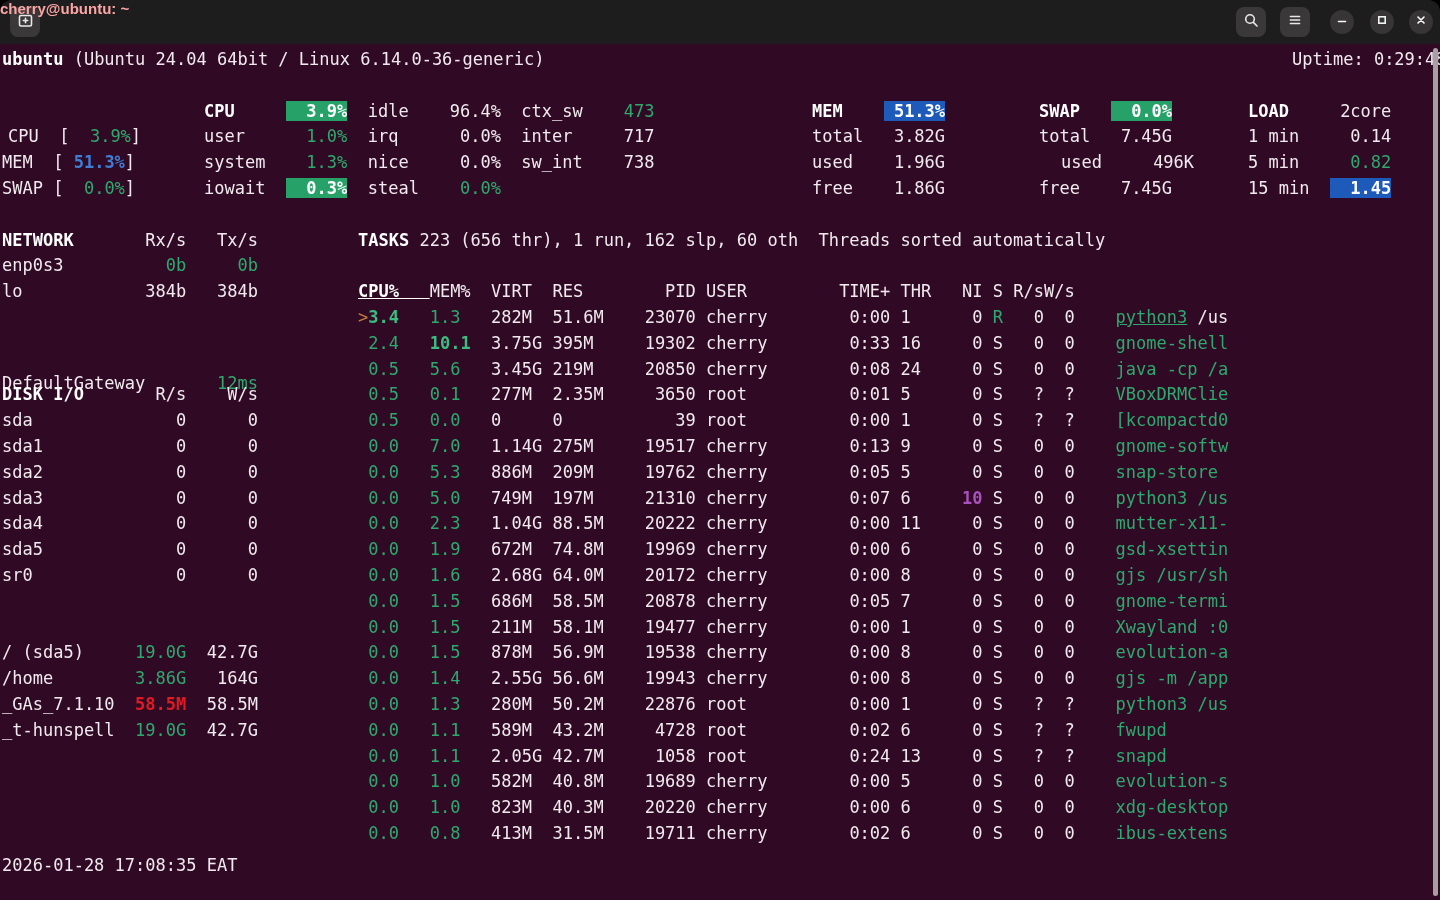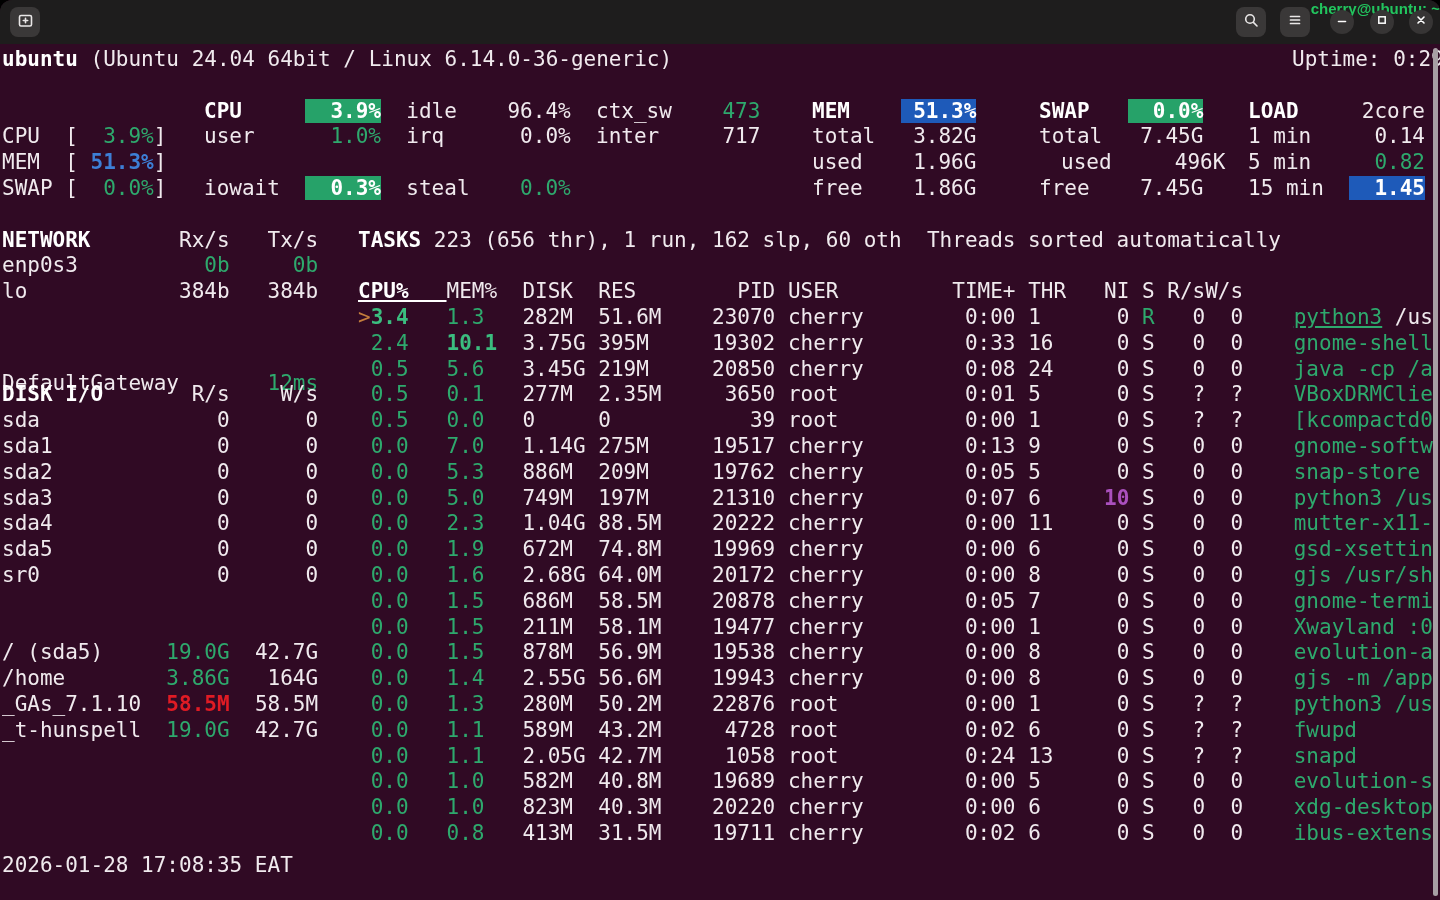--- a/index.html
+++ b/index.html
@@ -1,26 +1,26 @@
 <!DOCTYPE html>
 <html><head>
 <meta charset="utf-8">
 <style>
   html,body{margin:0;padding:0;background:#000;width:1440px;height:900px;overflow:hidden}
   #window{position:absolute;left:0;top:0;width:1440px;height:900px;background:#300a24;border-radius:12px 12px 0 0;overflow:hidden}
   
   #titlebar{position:absolute;left:0;top:0;width:1440px;height:44px;background:#1e1d1d}
-  .tb-title{position:absolute;left:0;right:0;top:0;height:44px;line-height:44px;text-align:right;
-    color:#22c55e;font:bold 15px "Liberation Sans",sans-serif}
+  .tb-title{position:absolute;left:0;right:0;top:0;height:44px;line-height:44px;text-align:left;
+    color:#fca5a5;font:bold 15px "Liberation Sans",sans-serif}
   .tb-btn{position:absolute;display:flex;align-items:center;justify-content:center;cursor:default}
   .sq{width:30px;height:30px;border-radius:8px;background:#3a3838}
   .ci{width:24px;height:24px;border-radius:50%;background:#373535}
   
   #screen{position:absolute;left:0;top:44px;width:1440px;height:832px;
-    font-family:"DejaVu Sans Mono","Liberation Mono",monospace;font-size:21px;color:#f0eaee}
+    font-family:"DejaVu Sans Mono","Liberation Mono",monospace;font-size:17px;color:#f0eaee}
   .ln{position:absolute;white-space:pre;height:26px;line-height:26px}
   .b{font-weight:bold;color:#ffffff}
   .g{color:#2ea96d}
   .gb{color:#3bbd7f;font-weight:bold}
   .bb{color:#3d7fd6;font-weight:bold}
   .rb{color:#e01b24;font-weight:bold}
   .pb{color:#aa50be;font-weight:bold}
   .ob{color:#c37d3c}
   .ul{text-decoration:underline}
   .boxg{background:#26a269;color:#ffffff;font-weight:bold}
@@ -76,25 +76,26 @@
         <svg width="14" height="14" viewBox="0 0 14 14">
             <path d="M4 4l6 6M10 4l-6 6" stroke="#ffffff" stroke-width="1.6" stroke-linecap="round"></path>
           </svg>
       </span>
     </div>
   </div>
 
   <div id="screen">
       <div class="ln" style="left: 2px; top: 2px;"><span class="b">ubuntu</span><span> (Ubuntu 24.04 64bit / Linux 6.14.0-36-generic)</span></div>
       <div class="ln" style="left: 1292px; top: 2px;"><span>Uptime: </span><span>0:29:48</span></div>
-      <div class="ln" style="left: 2px; top: 79px;"><span>CPU  </span><span>[</span><span class="g">  3.9%</span><span>]</span></div>
+      <div class="ln" style="left: 8px; top: 79px;"><span>CPU  </span><span>[</span><span class="g">  3.9%</span><span>]</span></div>
       <div class="ln" style="left: 2px; top: 105px;"><span>MEM  </span><span>[</span><span class="bb"> 51.3%</span><span>]</span></div>
       <div class="ln" style="left: 2px; top: 131px;"><span>SWAP </span><span>[</span><span class="g">  0.0%</span><span>]</span></div>
       <div class="ln" style="left: 204px; top: 54px;"><span class="b">CPU     </span><span class="boxg">  3.9%</span><span>  </span><span>idle   </span><span> 96.4%</span><span>  </span><span>ctx_sw </span><span class="g">   473</span></div>
       <div class="ln" style="left: 204px; top: 79px;"><span>user    </span><span class="g">  1.0%</span><span>  </span><span>irq    </span><span>  0.0%</span><span>  </span><span>inter  </span><span>   717</span></div>
+      <div class="ln" style="left: 204px; top: 105px;"><span>system  </span><span class="g">  1.3%</span><span>  </span><span>nice   </span><span>  0.0%</span><span>  </span><span>sw_int </span><span>   738</span></div>
       <div class="ln" style="left: 204px; top: 131px;"><span>iowait  </span><span class="boxg">  0.3%</span><span>  </span><span>steal  </span><span class="g">  0.0%</span></div>
       <div class="ln" style="left: 812px; top: 54px;"><span class="b">MEM    </span><span class="boxb"> 51.3%</span></div>
       <div class="ln" style="left: 812px; top: 79px;"><span>total  </span><span> 3.82G</span></div>
       <div class="ln" style="left: 812px; top: 105px;"><span>used   </span><span> 1.96G</span></div>
       <div class="ln" style="left: 812px; top: 131px;"><span>free   </span><span> 1.86G</span></div>
       <div class="ln" style="left: 1039px; top: 54px;"><span class="b">SWAP   </span><span class="boxg">  0.0%</span></div>
       <div class="ln" style="left: 1039px; top: 79px;"><span>total  </span><span> 7.45G</span></div>
       <div class="ln" style="left: 1061px; top: 105px;"><span>used   </span><span>  496K</span></div>
       <div class="ln" style="left: 1039px; top: 131px;"><span>free   </span><span> 7.45G</span></div>
       <div class="ln" style="left: 1248px; top: 54px; text-align: center;"><span class="b">LOAD    </span><span> 2core</span></div>
@@ -111,21 +112,21 @@
       <div class="ln" style="left: 2px; top: 415px;"><span>sda2       </span><span>      0</span><span>      0</span></div>
       <div class="ln" style="left: 2px; top: 441px;"><span>sda3       </span><span>      0</span><span>      0</span></div>
       <div class="ln" style="left: 2px; top: 466px;"><span>sda4       </span><span>      0</span><span>      0</span></div>
       <div class="ln" style="left: 2px; top: 492px;"><span>sda5       </span><span>      0</span><span>      0</span></div>
       <div class="ln" style="left: 2px; top: 518px;"><span>sr0        </span><span>      0</span><span>      0</span></div>
       <div class="ln" style="left: 2px; top: 595px;"><span>/ (sda5)   </span><span class="g">  19.0G</span><span>  42.7G</span></div>
       <div class="ln" style="left: 2px; top: 621px;"><span>/home      </span><span class="g">  3.86G</span><span>   164G</span></div>
       <div class="ln" style="left: 2px; top: 647px;"><span>_GAs_7.1.10</span><span class="rb">  58.5M</span><span>  58.5M</span></div>
       <div class="ln" style="left: 2px; top: 673px;"><span>_t-hunspell</span><span class="g">  19.0G</span><span>  42.7G</span></div>
       <div class="ln" style="left: 358px; top: 183px;"><span class="b">TASKS</span><span> 223 (656 thr), 1 run, 162 slp, 60 oth</span><span>  </span><span>Threads sorted automatically</span></div>
-      <div class="ln" style="left: 358px; top: 234px;"><span class="b ul">CPU%   </span><span>MEM%  </span><span>DISK  </span><span>RES   </span><span>     PID</span><span> </span><span>USER  </span><span>       TIME+</span><span> </span><span>THR </span><span>  NI</span><span> </span><span>S</span><span> R/s</span><span>W/s</span></div>
+      <div class="ln" style="left: 358px; top: 234px;"><span class="b ul">CPU%   </span><span>MEM%  </span><span>VIRT  </span><span>RES   </span><span>     PID</span><span> </span><span>USER  </span><span>       TIME+</span><span> </span><span>THR </span><span>  NI</span><span> </span><span>S</span><span> R/s</span><span>W/s</span></div>
       <div class="ln" style="left: 358px; top: 260px;"><span class="ob">&gt;</span><span class="gb">3.4   </span><span class="g">1.3   </span><span>282M  </span><span>51.6M </span><span>   23070</span><span> </span><span>cherry</span><span>        0:00</span><span> </span><span>1   </span><span>   0</span><span> </span><span class="g">R</span><span>   0</span><span>  0</span><span>    </span><span class="g ul">python3</span><span> /us</span></div>
       <div class="ln" style="left: 358px; top: 286px;"><span> </span><span class="g">2.4   </span><span class="gb">10.1  </span><span>3.75G </span><span>395M  </span><span>   19302</span><span> </span><span>cherry</span><span>        0:33</span><span> </span><span>16  </span><span>   0</span><span> </span><span>S</span><span>   0</span><span>  0</span><span>    </span><span class="g">gnome-shell</span></div>
       <div class="ln" style="left: 358px; top: 312px;"><span> </span><span class="g">0.5   </span><span class="g">5.6   </span><span>3.45G </span><span>219M  </span><span>   20850</span><span> </span><span>cherry</span><span>        0:08</span><span> </span><span>24  </span><span>   0</span><span> </span><span>S</span><span>   0</span><span>  0</span><span>    </span><span class="g">java -cp /a</span></div>
       <div class="ln" style="left: 358px; top: 337px;"><span> </span><span class="g">0.5   </span><span class="g">0.1   </span><span>277M  </span><span>2.35M </span><span>    3650</span><span> </span><span>root  </span><span>        0:01</span><span> </span><span>5   </span><span>   0</span><span> </span><span>S</span><span>   ?</span><span>  ?</span><span>    </span><span class="g">VBoxDRMClie</span></div>
       <div class="ln" style="left: 358px; top: 363px;"><span> </span><span class="g">0.5   </span><span class="g">0.0   </span><span>0     </span><span>0     </span><span>      39</span><span> </span><span>root  </span><span>        0:00</span><span> </span><span>1   </span><span>   0</span><span> </span><span>S</span><span>   ?</span><span>  ?</span><span>    </span><span class="g">[kcompactd0</span></div>
       <div class="ln" style="left: 358px; top: 389px;"><span> </span><span class="g">0.0   </span><span class="g">7.0   </span><span>1.14G </span><span>275M  </span><span>   19517</span><span> </span><span>cherry</span><span>        0:13</span><span> </span><span>9   </span><span>   0</span><span> </span><span>S</span><span>   0</span><span>  0</span><span>    </span><span class="g">gnome-softw</span></div>
       <div class="ln" style="left: 358px; top: 415px;"><span> </span><span class="g">0.0   </span><span class="g">5.3   </span><span>886M  </span><span>209M  </span><span>   19762</span><span> </span><span>cherry</span><span>        0:05</span><span> </span><span>5   </span><span>   0</span><span> </span><span>S</span><span>   0</span><span>  0</span><span>    </span><span class="g">snap-store</span></div>
       <div class="ln" style="left: 358px; top: 441px;"><span> </span><span class="g">0.0   </span><span class="g">5.0   </span><span>749M  </span><span>197M  </span><span>   21310</span><span> </span><span>cherry</span><span>        0:07</span><span> </span><span>6   </span><span class="pb">  10</span><span> </span><span>S</span><span>   0</span><span>  0</span><span>    </span><span class="g">python3 /us</span></div>
       <div class="ln" style="left: 358px; top: 466px;"><span> </span><span class="g">0.0   </span><span class="g">2.3   </span><span>1.04G </span><span>88.5M </span><span>   20222</span><span> </span><span>cherry</span><span>        0:00</span><span> </span><span>11  </span><span>   0</span><span> </span><span>S</span><span>   0</span><span>  0</span><span>    </span><span class="g">mutter-x11-</span></div>
       <div class="ln" style="left: 358px; top: 492px;"><span> </span><span class="g">0.0   </span><span class="g">1.9   </span><span>672M  </span><span>74.8M </span><span>   19969</span><span> </span><span>cherry</span><span>        0:00</span><span> </span><span>6   </span><span>   0</span><span> </span><span>S</span><span>   0</span><span>  0</span><span>    </span><span class="g">gsd-xsettin</span></div>

